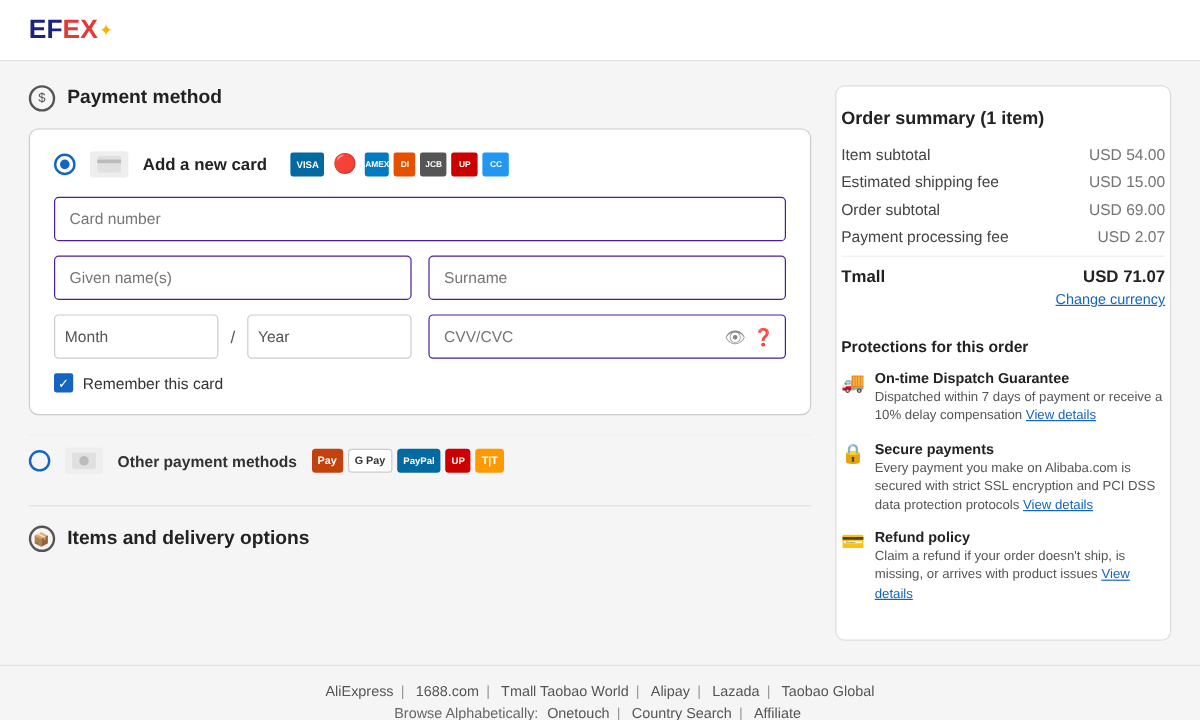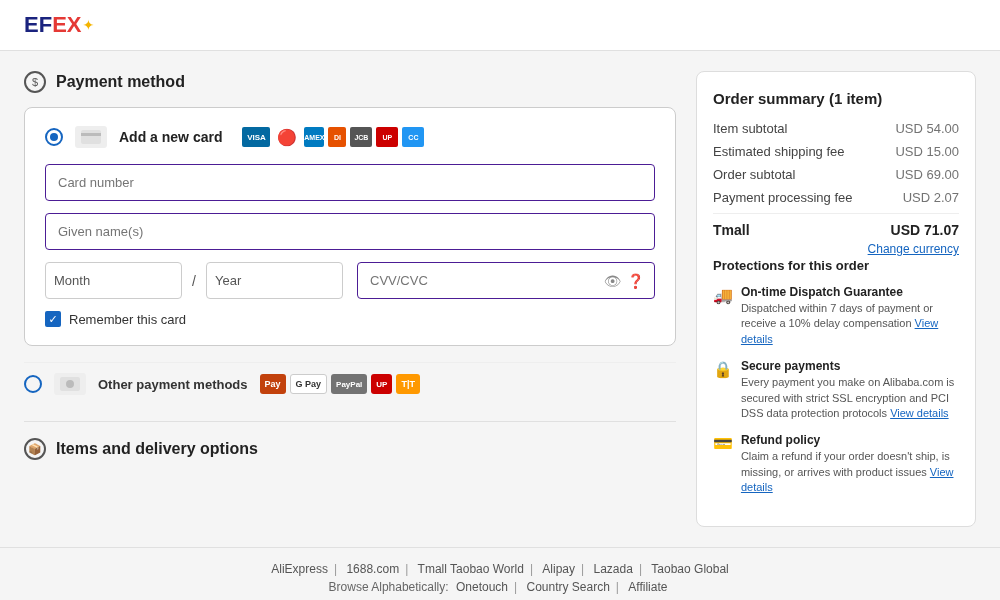--- a/index.html
+++ b/index.html
@@ -197,37 +197,37 @@
       height: 20px;
       padding: 1px 5px;
       border-radius: 3px;
       font-size: 9px;
       display: flex;
       align-items: center;
       font-weight: bold;
     }
     .applepay { background: #c2410c; color: #fff; }
     .googlepay { background: #fff; border: 1px solid #ccc; color: #333; }
-    .paypal { background: #737373; color: #fff; font-size: 8px; }
+    .paypal { background: #0369a1; color: #fff; font-size: 8px; }
     .union { background: #c00; color: #fff; font-size: 8px; }
     .tnt { background: #f90; color: #fff; }
 
     
     .section-divider {
       border: none;
       border-top: 1px solid #e0e0e0;
       margin: 16px 0;
     }
 
     
     .order-summary {
       background: #fff;
       border: 1px solid #ddd;
       border-radius: 8px;
-      padding: 18px 16px;
+      padding: 18px 4px;
     }
     .order-summary-title {
       font-size: 15px;
       font-weight: 700;
       color: #222;
       margin-bottom: 14px;
     }
     .summary-row {
       display: flex;
       justify-content: space-between;
@@ -248,21 +248,21 @@
       font-weight: 700;
       color: #222;
       margin-bottom: 4px;
     }
     .change-currency {
       text-align: right;
       color: #1565c0;
       font-size: 12px;
       text-decoration: underline;
       cursor: pointer;
-      margin-bottom: 2px;
+      margin-bottom: 25px;
     }
     .protections-title {
       font-size: 13px;
       font-weight: 700;
       color: #222;
       margin-bottom: 12px;
     }
     .protection-item {
       display: flex;
       gap: 8px;
@@ -359,20 +359,21 @@
           <span class="card-logo unk-logo" style="background:#2196f3;">CC</span>
         </div>
       </div>
 
       <div class="form-row">
         <input type="text" class="form-input" placeholder="Card number" style="">
       </div>
 
       <div class="form-row-two">
         <input type="text" class="form-input" placeholder="Given name(s)" style="">
+        <input type="text" class="form-input" placeholder="Surname" style="">
       </div>
 
       <div class="form-row-two">
         <div style="display:flex; align-items:center; gap:4px; flex:1;">
           <div style="flex:1;">
             <select class="select-input">
               <option>Month</option>
             </select>
           </div>
           <span class="slash-sep">/</span>

